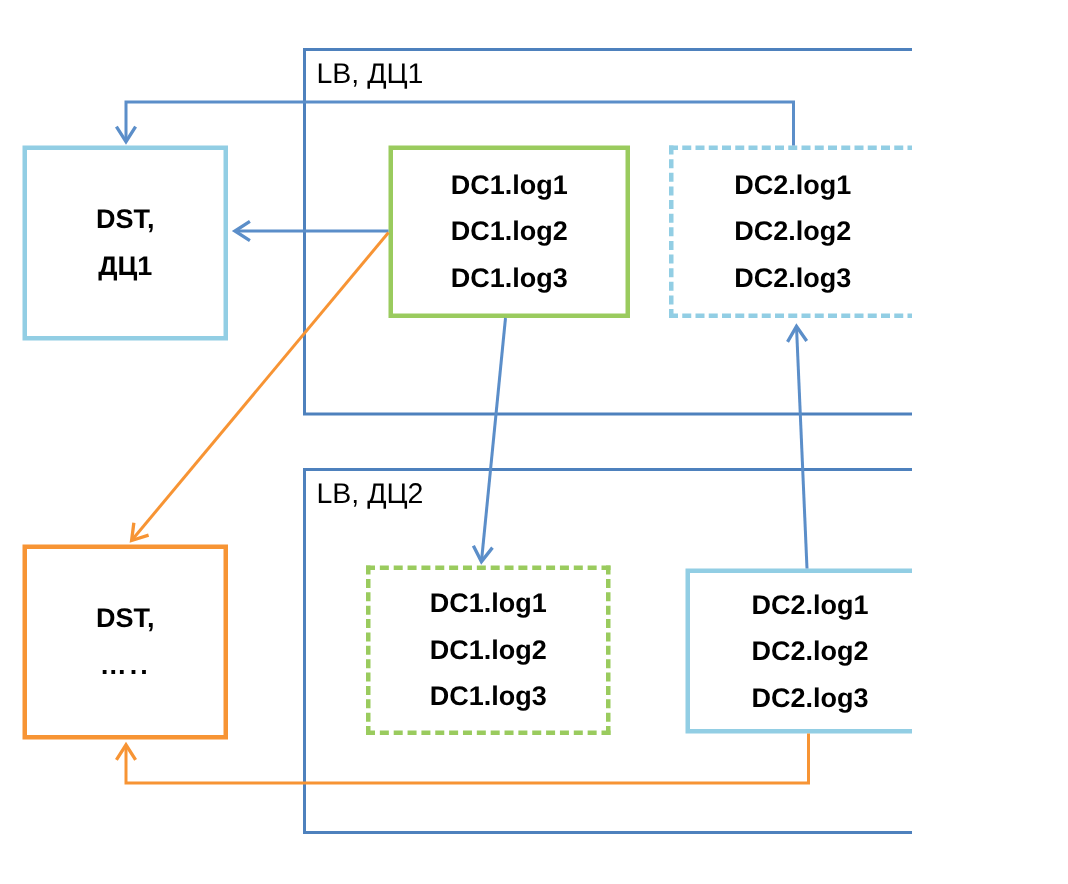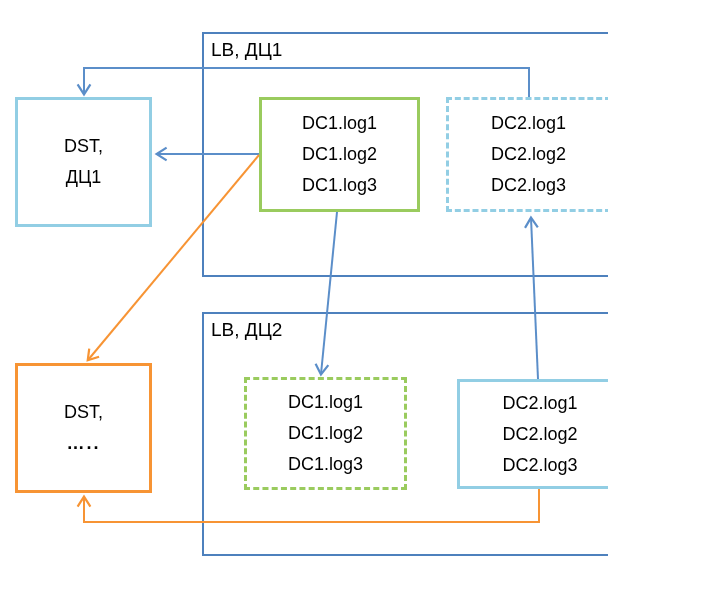--- a/index.html
+++ b/index.html
@@ -24,21 +24,21 @@
   .c2{left:202px;top:312px;width:462px;height:244px;}
   .clabel{
     position:absolute;top:4px;left:7px;font-size:19px;line-height:24px;color:var(--text);
     white-space:nowrap;
   }
   .node{
     position:absolute;box-sizing:border-box;background:var(--background);
     display:flex;flex-direction:column;justify-content:center;align-items:center;
     text-align:center;font-size:18px;
   }
-  .node .ln{line-height:31px;}
+  .node .ln{line-height:31px;font-weight:bold;}
   .dst1{left:15px;top:97px;width:137px;height:130px;border:3px solid var(--light-blue);}
   .dstall{left:15px;top:363px;width:137px;height:130px;border:3px solid var(--orange);}
   .dstall .dots{letter-spacing:2px;font-weight:bold;}
   .dc1p{left:259px;top:97px;width:161px;height:115px;border:3px solid var(--green);}
   .dc2r{left:446px;top:97px;width:165px;height:115px;border:3px dashed var(--light-blue);}
   .dc1r{left:244px;top:377px;width:163px;height:113px;border:3px dashed var(--green);}
   .dc2p{left:457px;top:379px;width:166px;height:110px;border:3px solid var(--light-blue);}
   svg.arrows{position:absolute;left:0;top:0;z-index:10;pointer-events:none;}
   .line-blue{stroke:var(--arrow-blue);stroke-width:2;fill:none;}
   .line-orange{stroke:var(--orange);stroke-width:2;fill:none;}

